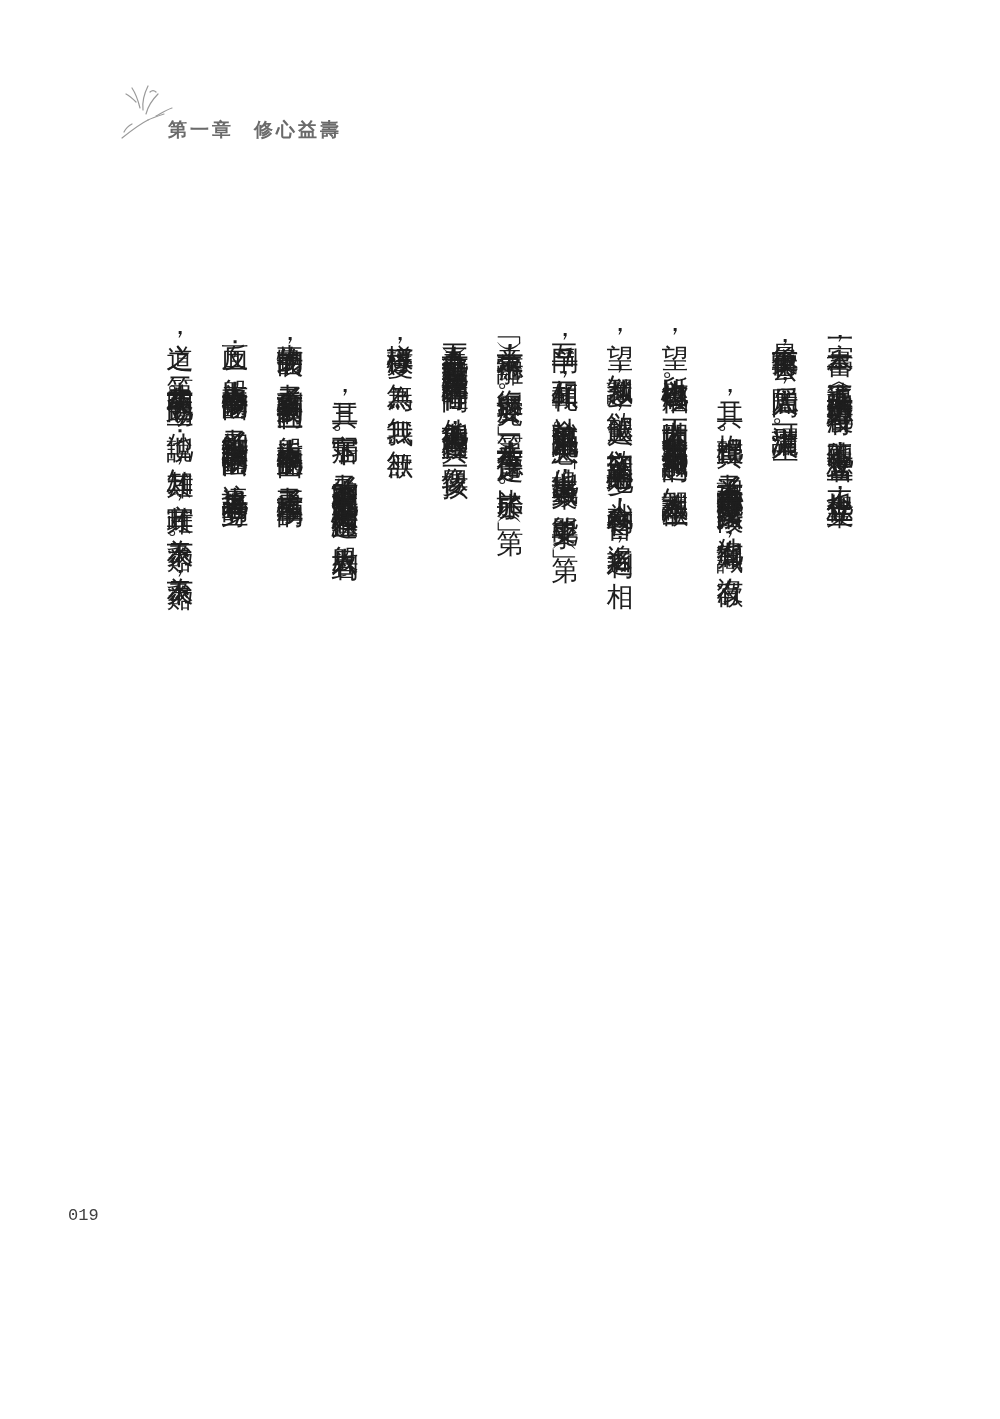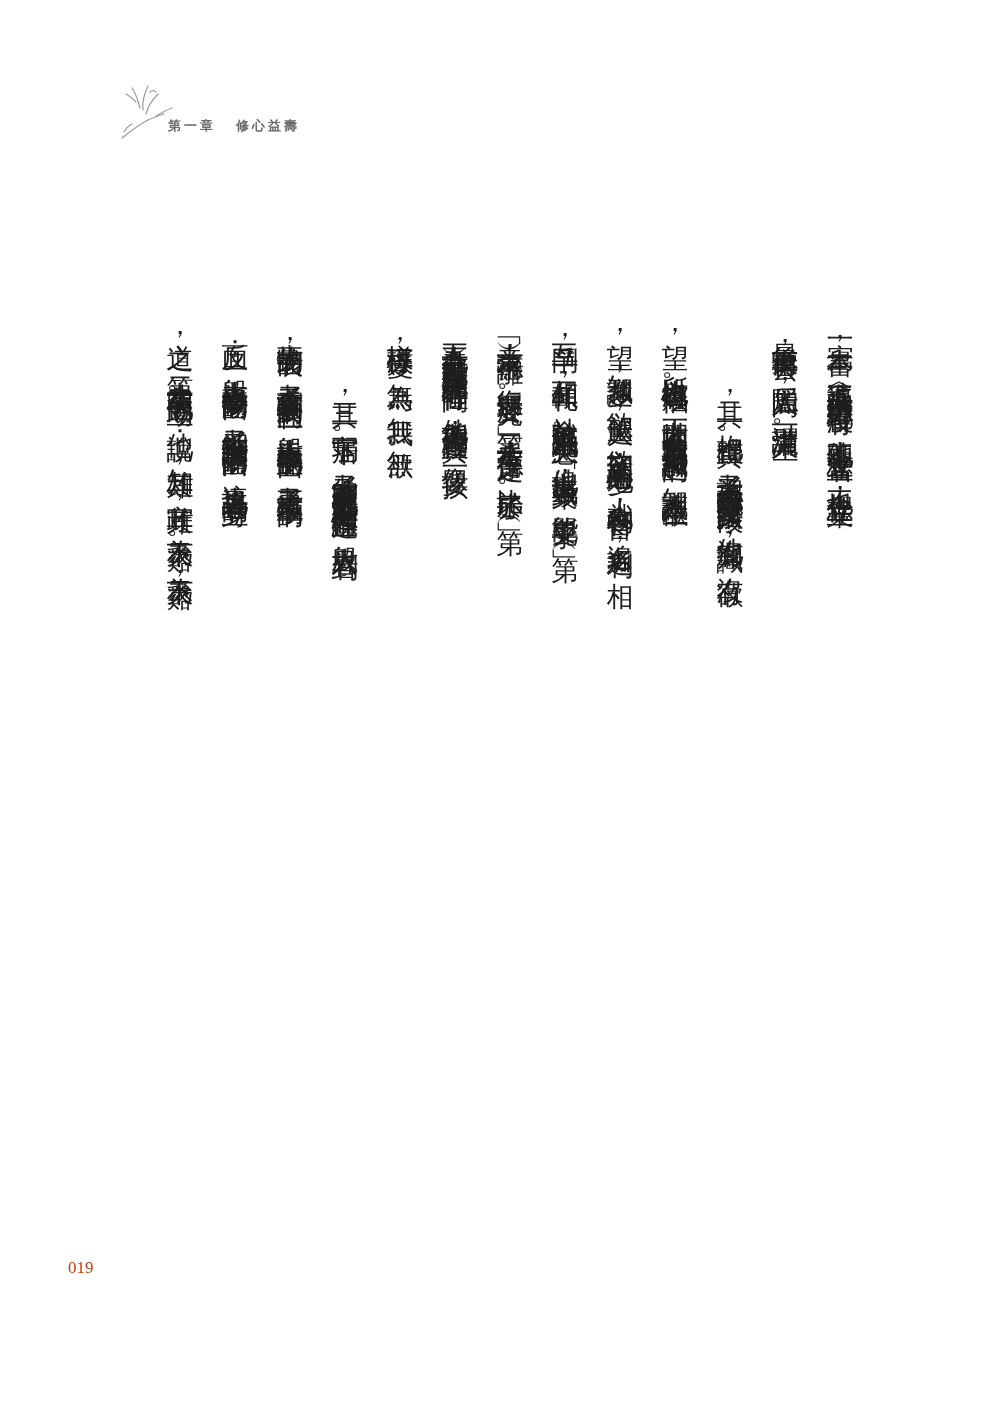--- a/index.html
+++ b/index.html
@@ -26,21 +26,21 @@
       position: absolute;
       left: 8px;
       top: 0px;
       width: 62px;
       height: 62px;
     }
     .chapter-title {
       position: absolute;
       left: 58px;
       top: 37px;
-      font-size: 13px;
+      font-size: 19px;
       letter-spacing: 3px;
       color: #6a6a6a;
       white-space: nowrap;
       font-weight: bold;
     }
     .chapter-title .gap {
       display: inline-block;
       width: 20px;
     }
     .text-block {
@@ -64,24 +64,24 @@
       white-space: nowrap;
       overflow: hidden;
     }
     .col.indent {
       padding-top: 58px;
       box-sizing: border-box;
     }
     .folio {
       position: absolute;
       left: 68px;
-      top: 1258px;
+      top: 1206px;
       font-size: 17px;
-      color: #c2410c;
-      font-family: Liberation Serif, serif;
+      color: #404040;
+      font-family: Liberation Mono, monospace;
     }
   </style>
 </head>
 <body>
 
 <div class="running-header">
   <svg class="crane-icon" viewBox="0 0 62 62" xmlns="http://www.w3.org/2000/svg">
     <g fill="none" stroke="#9a9a9a" stroke-width="1.2" stroke-linecap="round">
       <path d="M4 58 C14 50, 22 44, 30 40"></path>
       <path d="M30 40 C34 38, 40 36, 46 34"></path>

